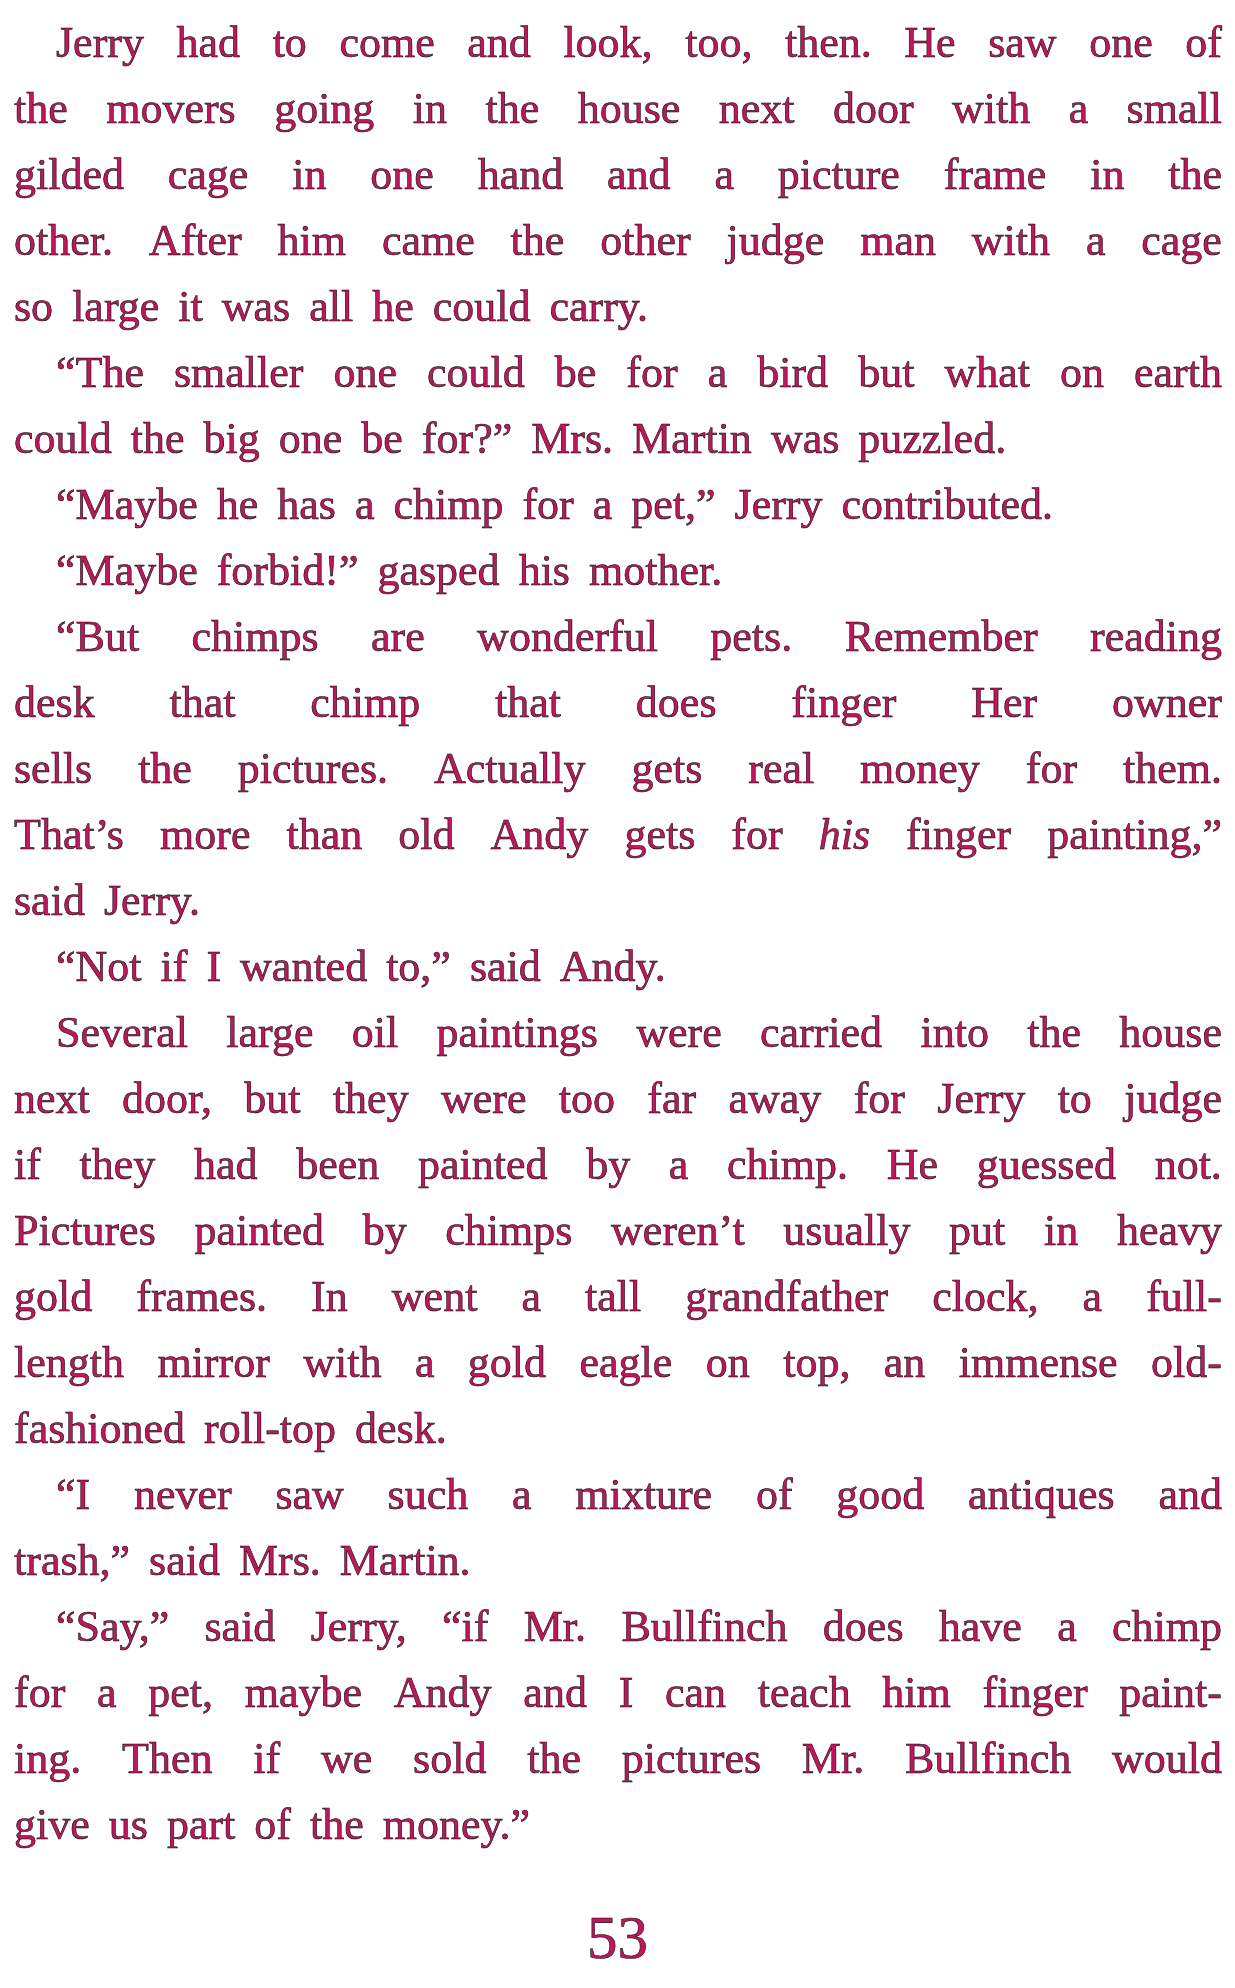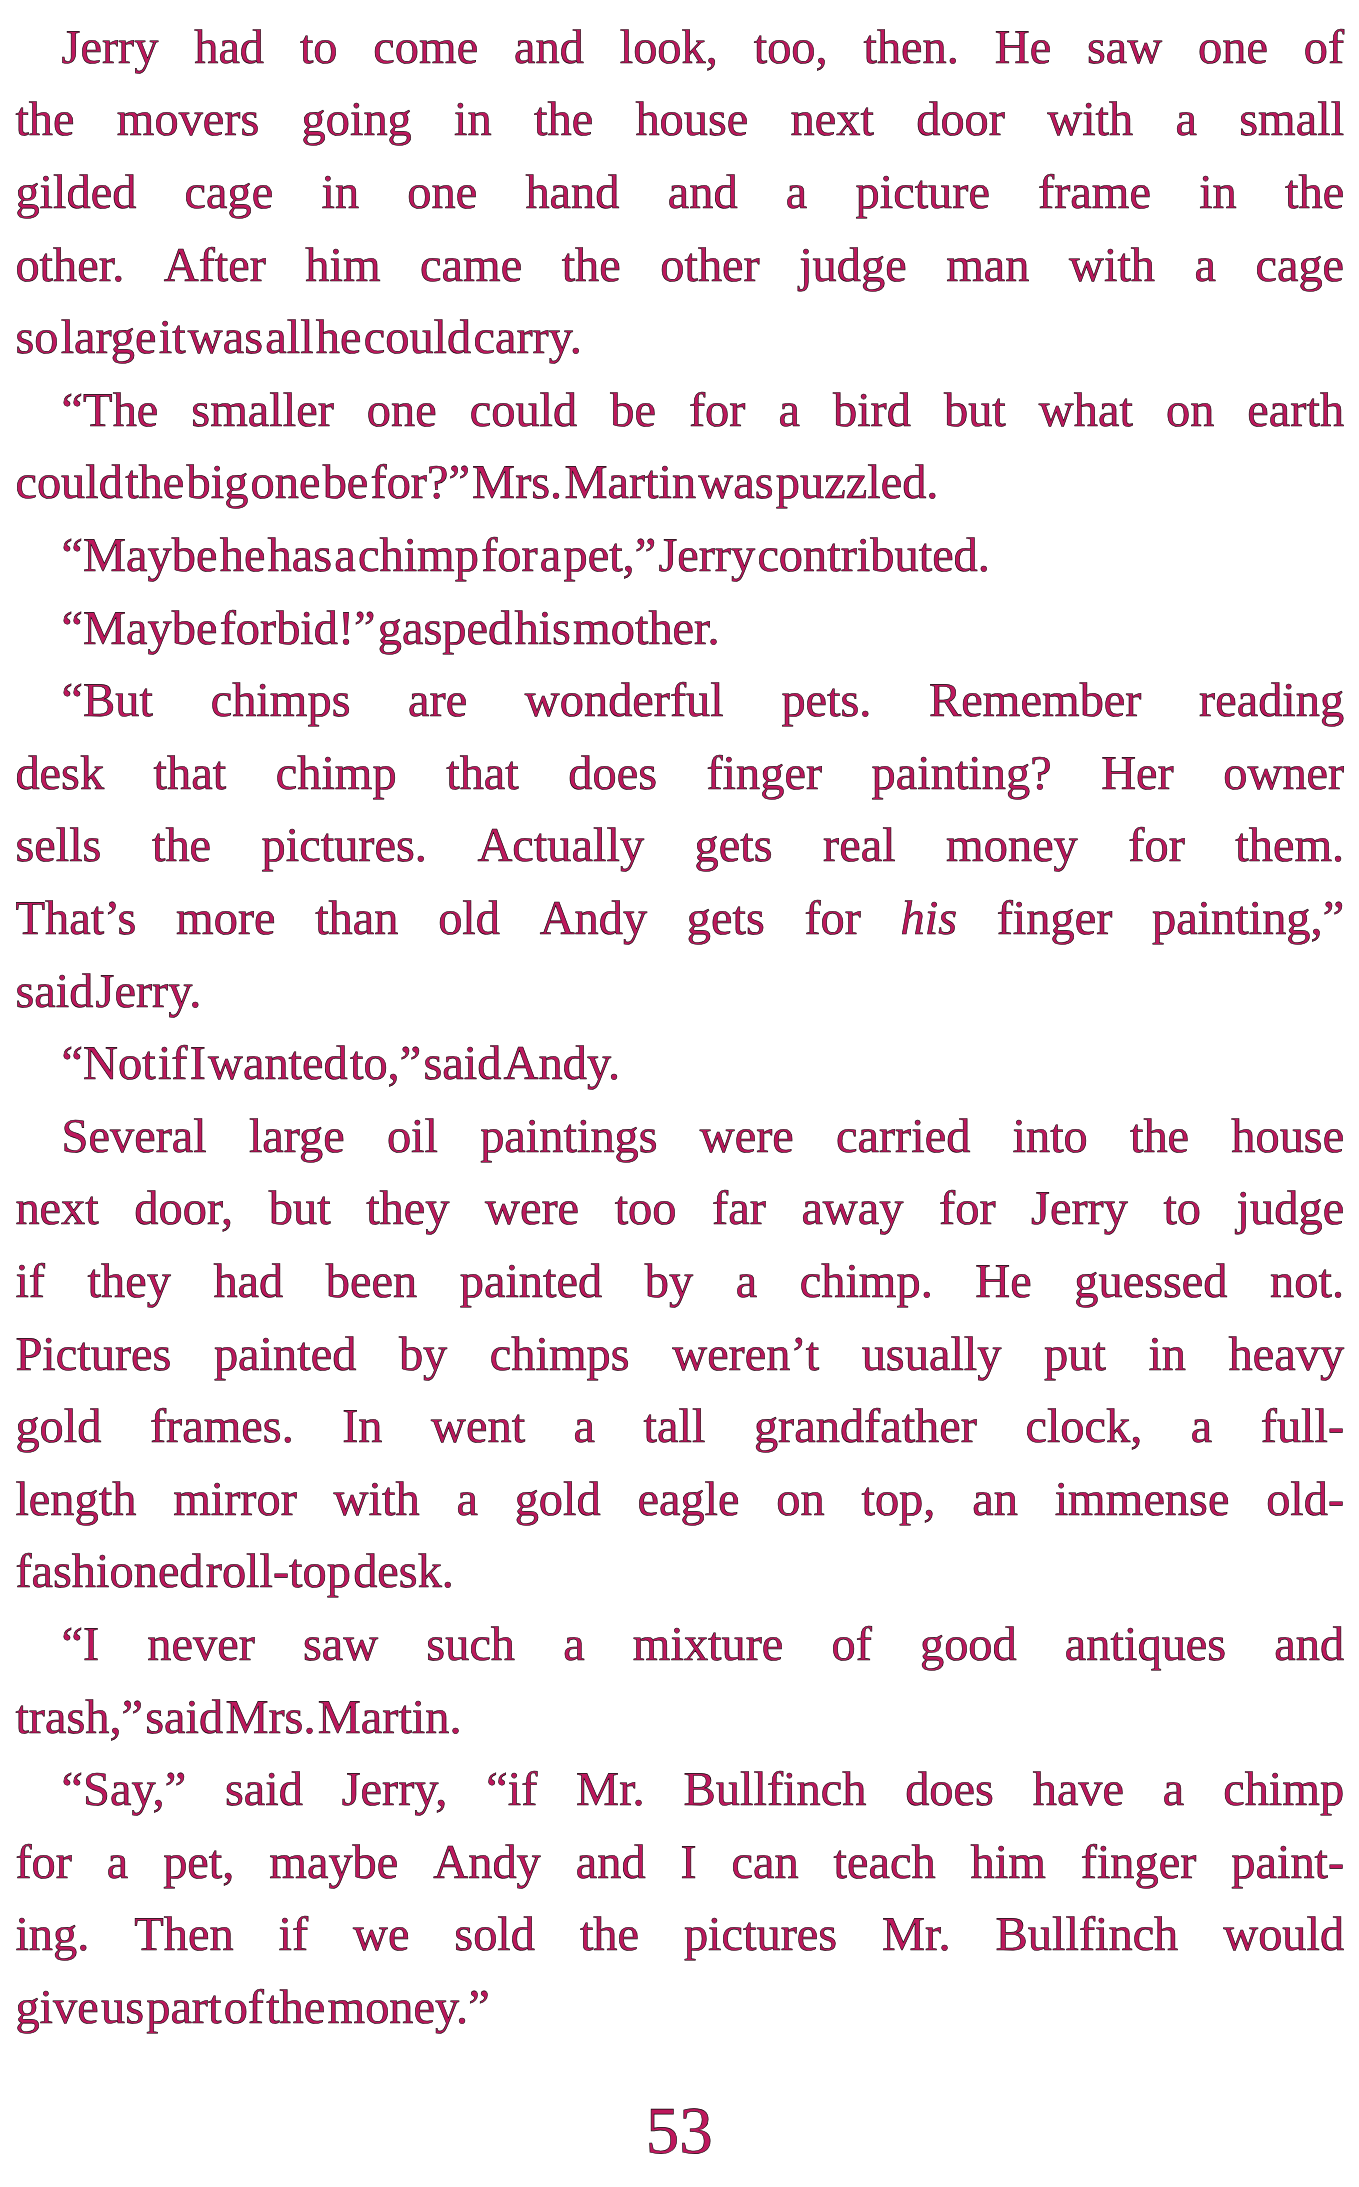--- a/index.html
+++ b/index.html
@@ -26,21 +26,21 @@
     line-height: 66px;
     font-size: 44px;
     white-space: nowrap;
     overflow: visible;
   }
   .line.justify {
     justify-content: space-between;
   }
   .line.nojustify {
     justify-content: flex-start;
-    column-gap: 2px;
+    column-gap: 19px;
   }
   .line.indent {
     padding-left: 42px;
   }
   .word {
     display: inline-block;
   }
   .word.italic {
     font-style: italic;
   }
@@ -173,21 +173,20 @@
         <span class="word">Remember</span>
         <span class="word">reading</span>
       </div>
       <div class="line justify">
         <span class="word">desk</span>
         <span class="word">that</span>
         <span class="word">chimp</span>
         <span class="word">that</span>
         <span class="word">does</span>
         <span class="word">finger</span>
-        <span class="word">painting?</span>
         <span class="word">Her</span>
         <span class="word">owner</span>
       </div>
       <div class="line justify">
         <span class="word">sells</span>
         <span class="word">the</span>
         <span class="word">pictures.</span>
         <span class="word">Actually</span>
         <span class="word">gets</span>
         <span class="word">real</span>

